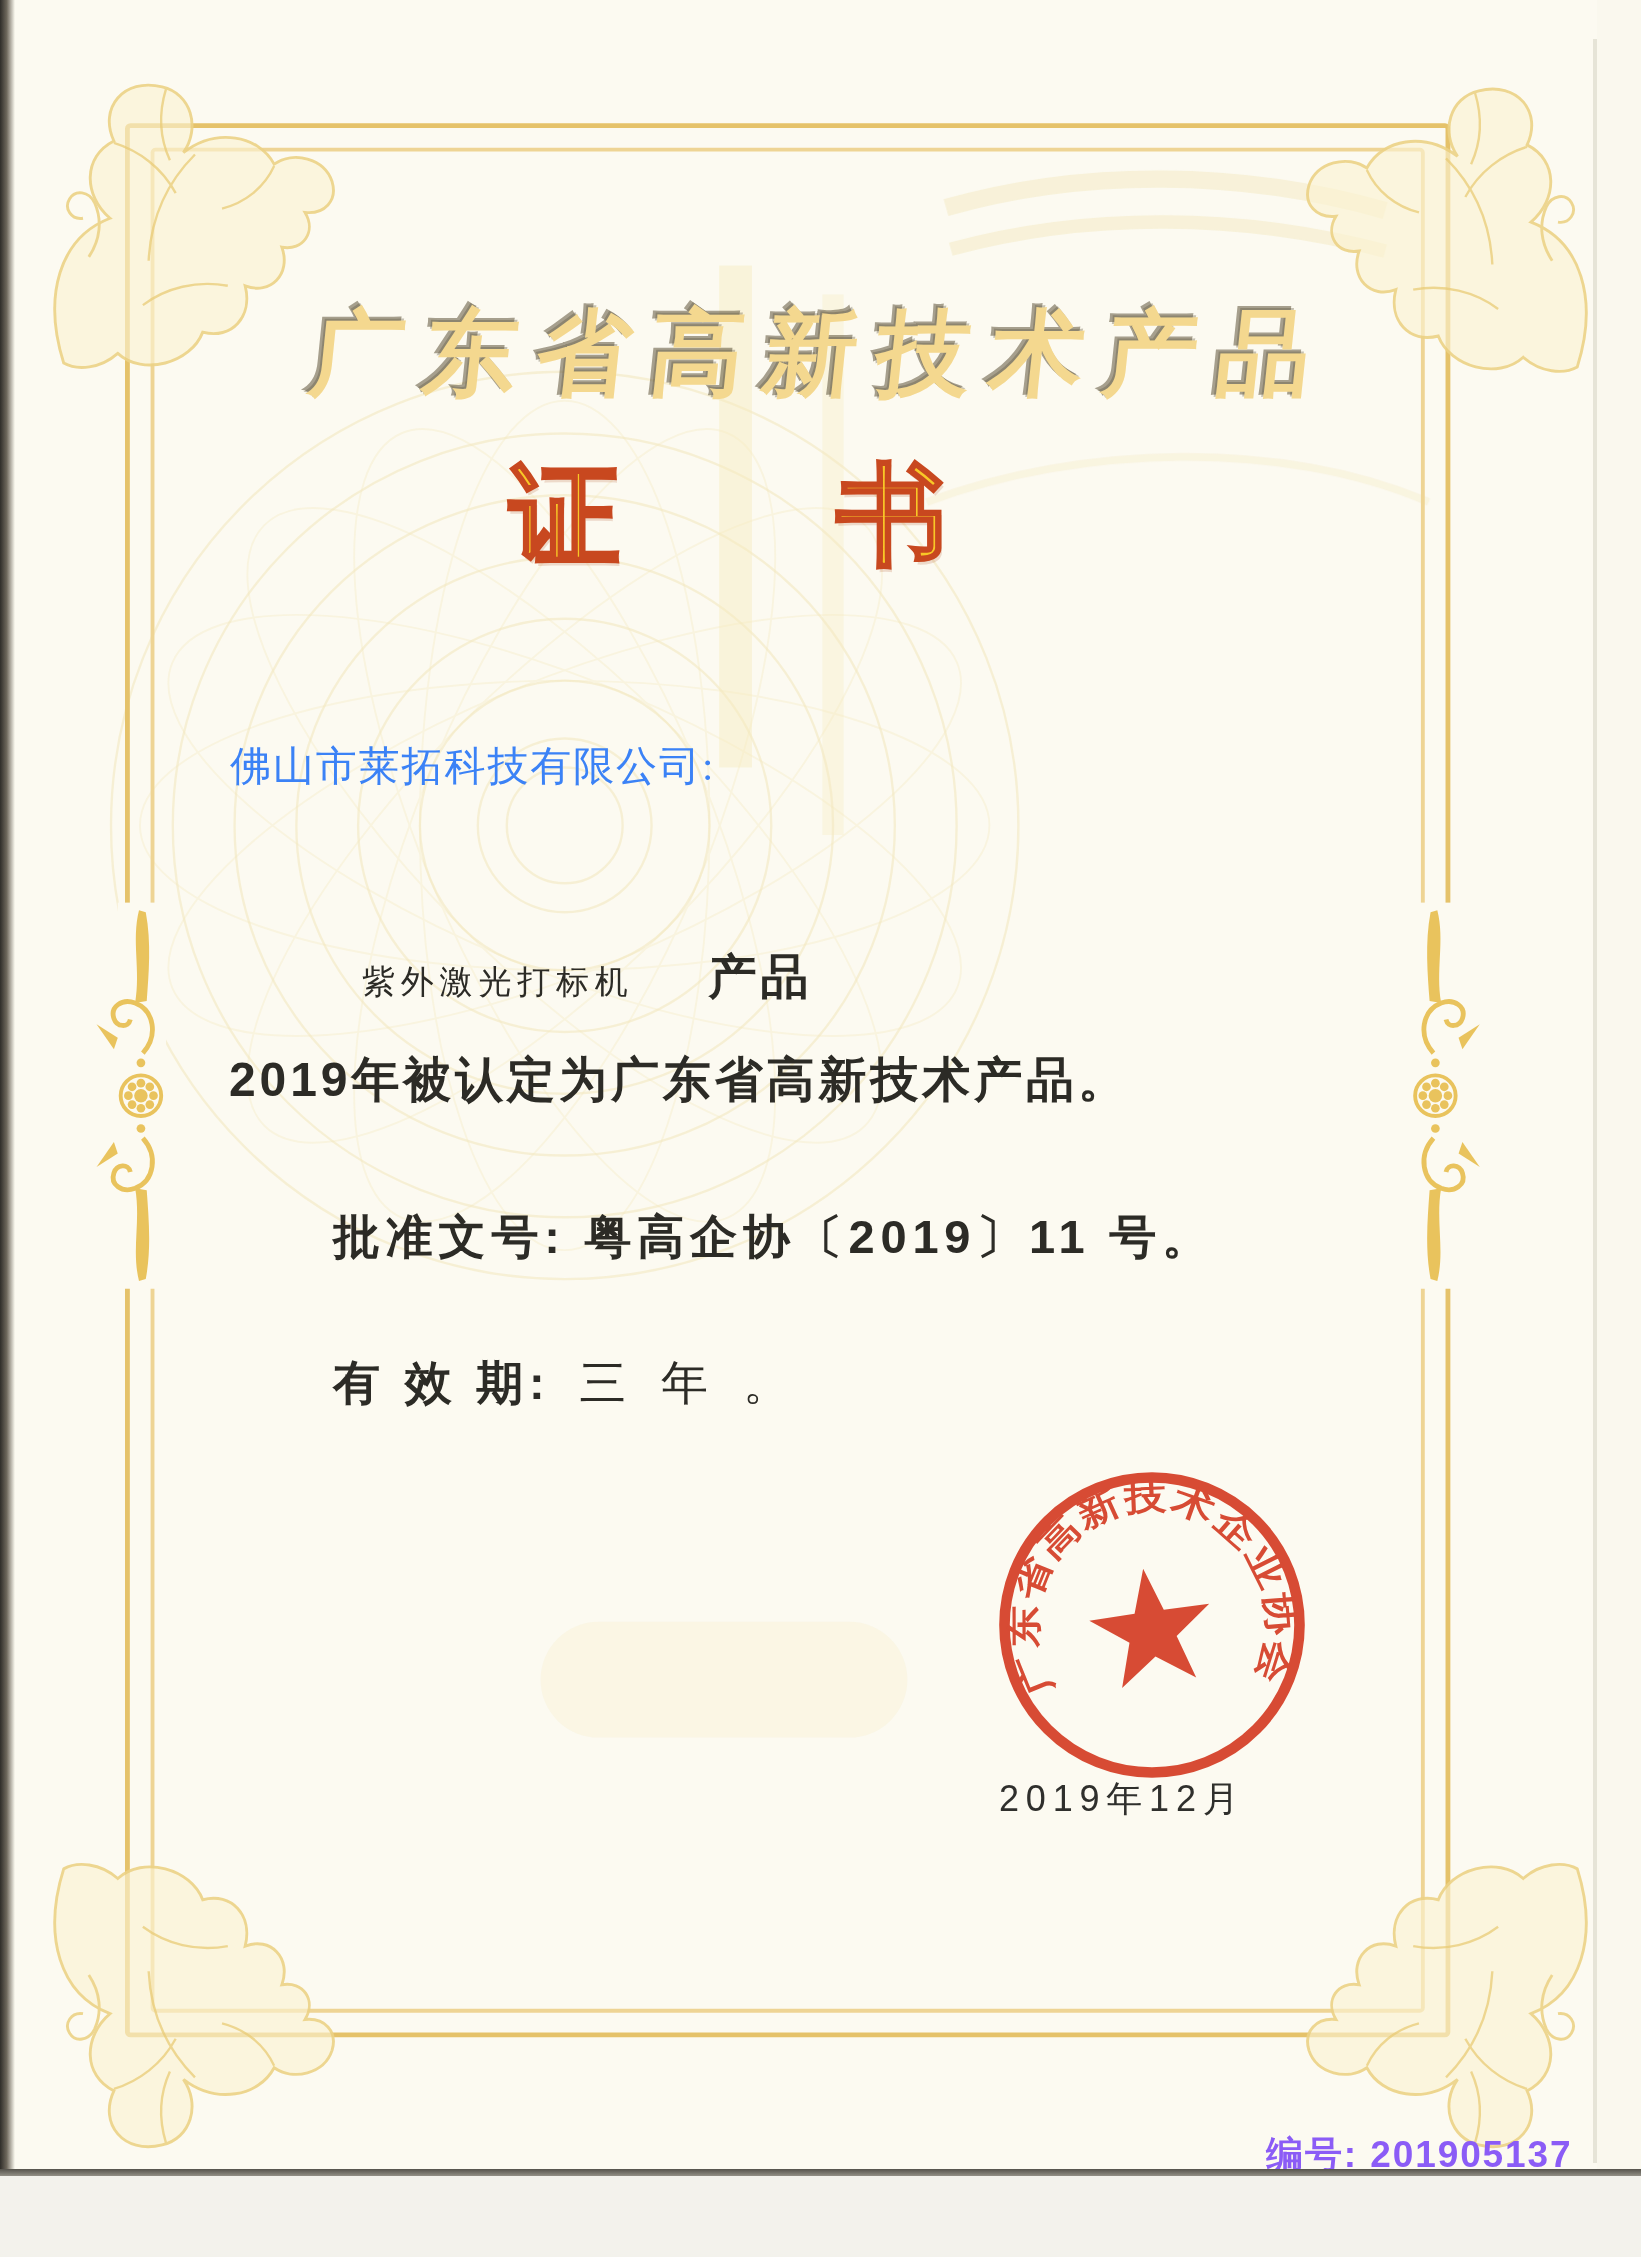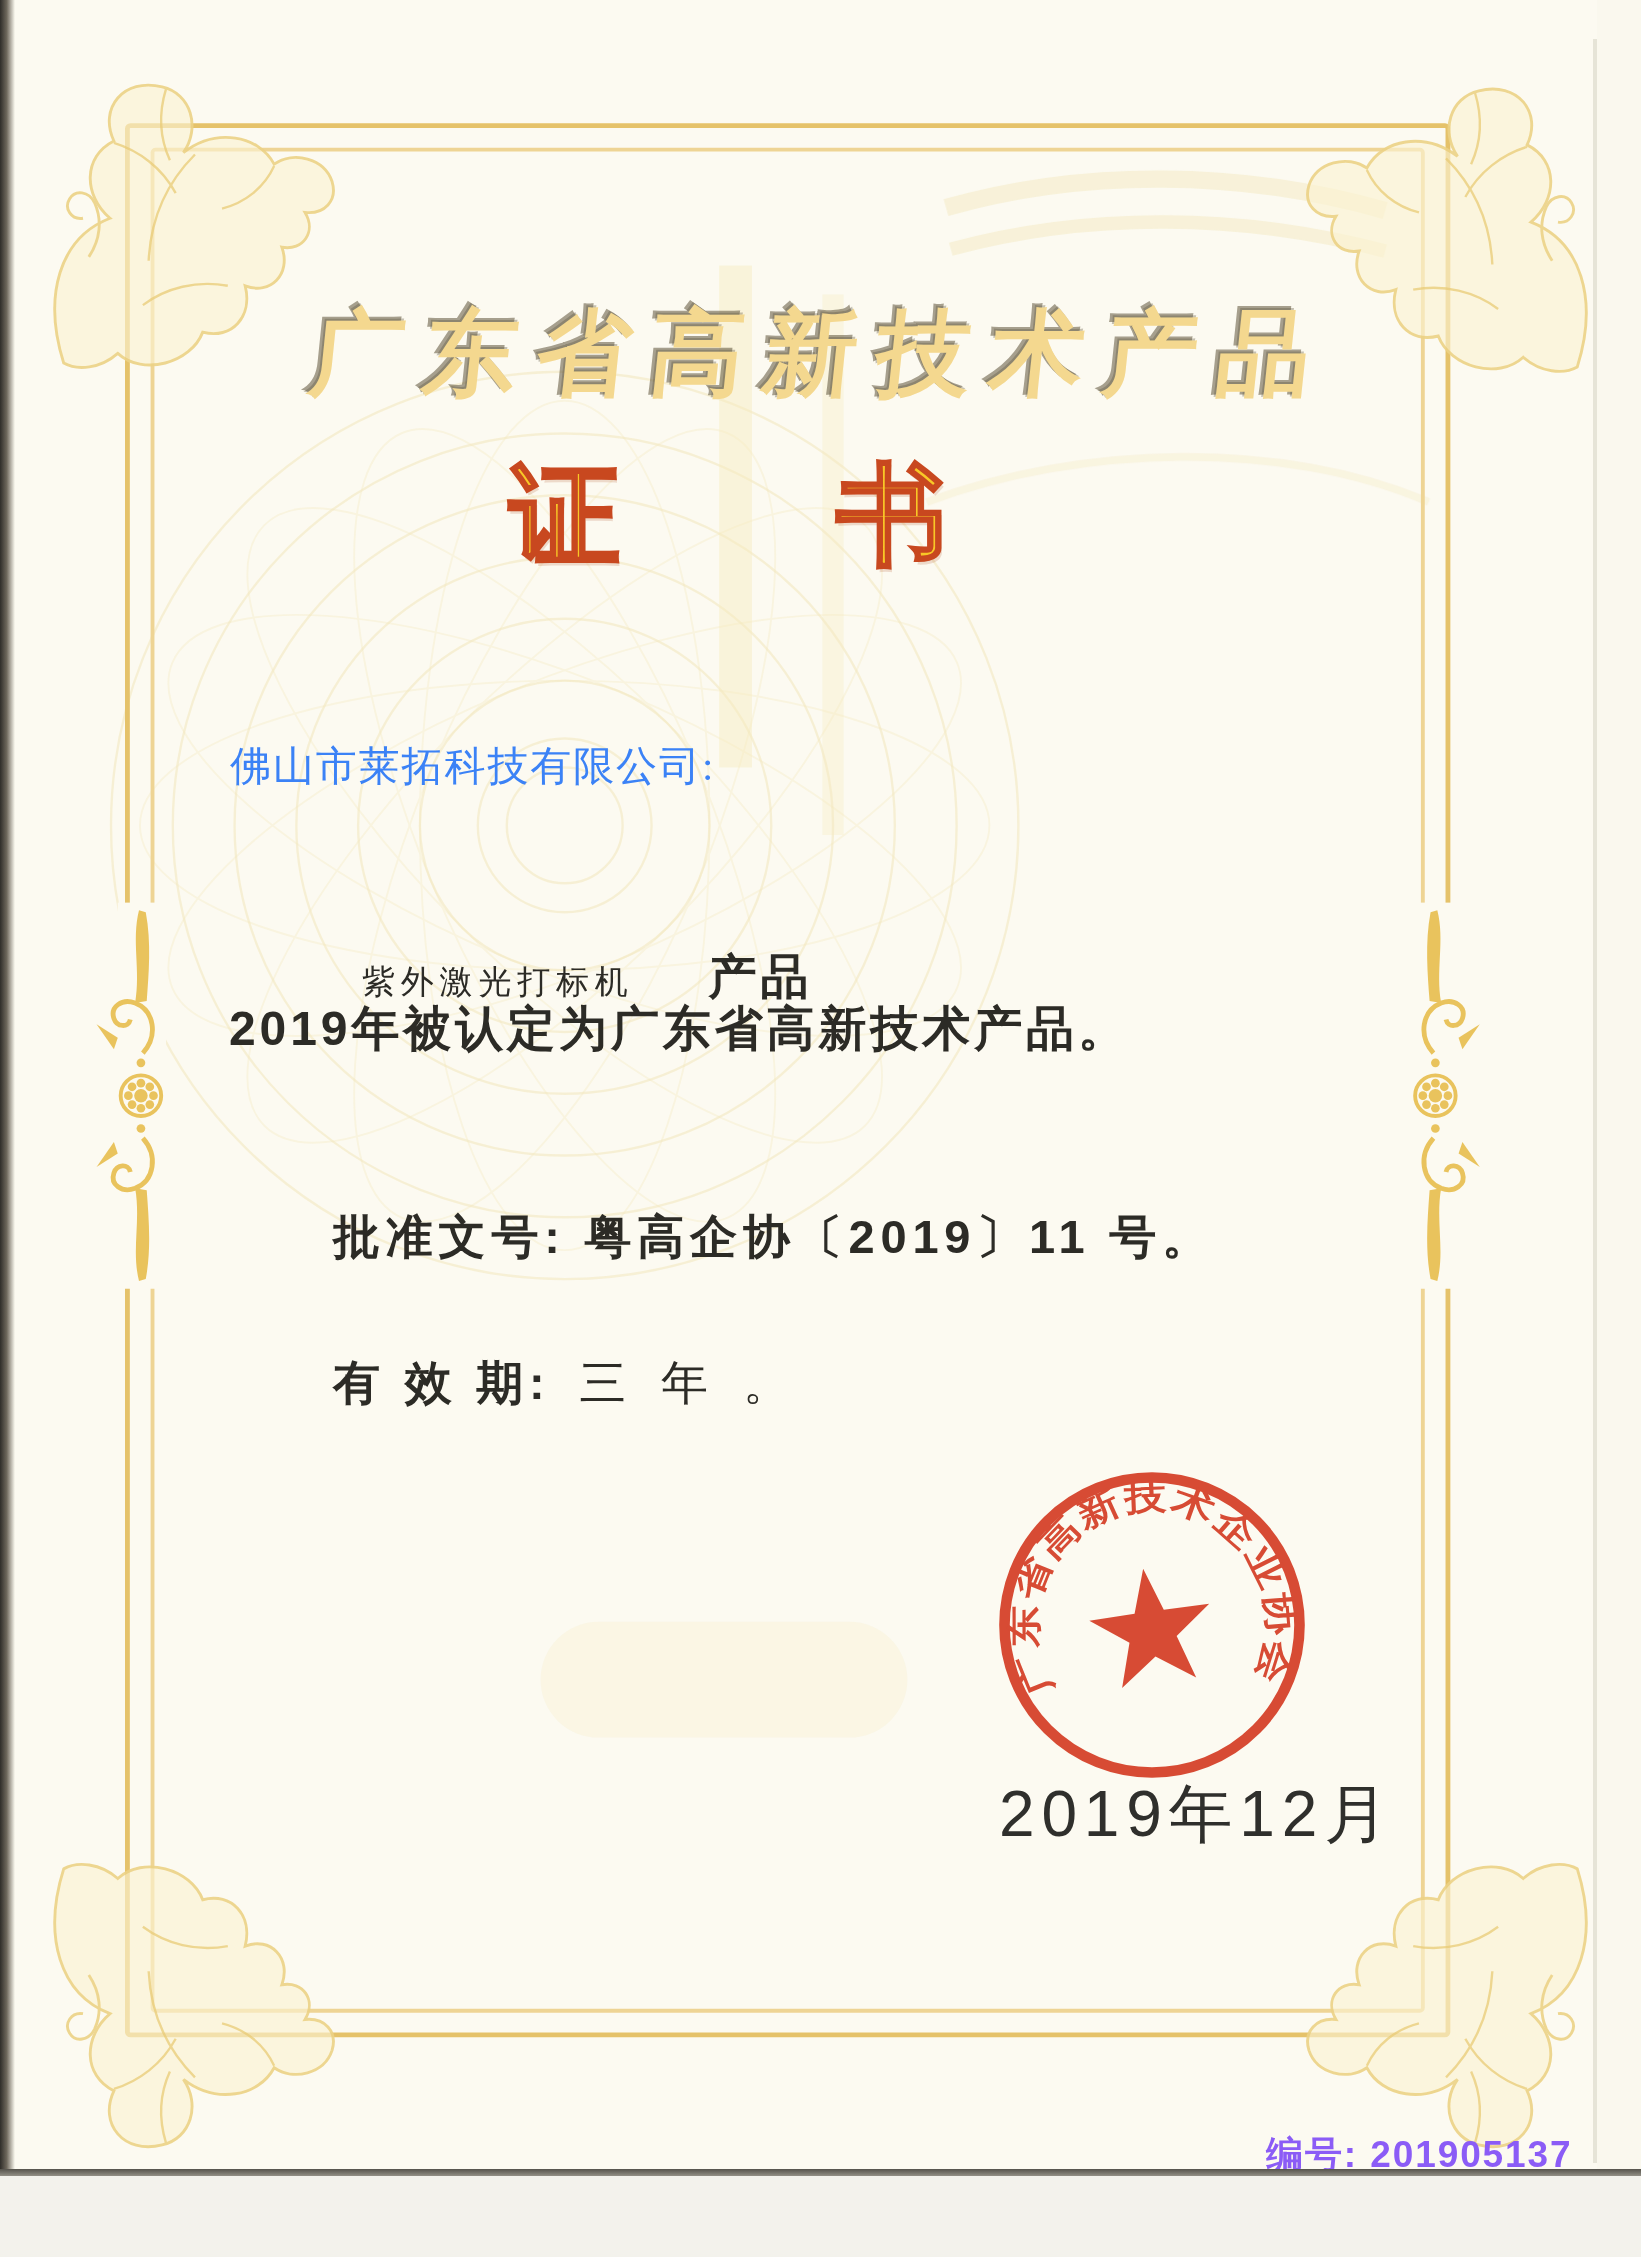--- a/index.html
+++ b/index.html
@@ -53,36 +53,36 @@
   .body-line1 {
     position:absolute; left:304px; top:949px; display:flex; align-items:baseline;
     color:#2c2b26; line-height:1.15;
   }
   .body-line1 .hei { font-size:48px; font-weight:bold; letter-spacing:3.9px; }
   .body-line1 .product {
     font-family:"Liberation Serif", serif; font-size:33px; font-weight:500;
     margin:0 75px 12px 58px; letter-spacing:5.8px;
   }
   .body-line2 {
-    position:absolute; left:229px; top:1001px;
+    position:absolute; left:229px; top:1052px;
     font-size:48px; font-weight:bold; color:#2c2b26; letter-spacing:3.9px; line-height:1.15;
   }
   .approval-line, .validity-line {
     position:absolute; left:333px;
     font-size:47px; font-weight:bold; color:#2c2b26; letter-spacing:5.8px; line-height:1.15;
   }
   .approval-line { top:1210px; }
   .validity-line { top:1356px; }
   .validity-line .kai-value {
     font-family:"Liberation Serif", serif; font-weight:500; letter-spacing:11.6px; margin-left:9.7px;
   }
   .seal { position:absolute; left:991px; top:1464px; width:322px; height:322px; opacity:.95; }
   .seal-date {
     position:absolute; left:999px; top:1778px;
-    font-size:64px; font-weight:500; color:#2f2f2c; letter-spacing:6.8px; line-height:1.15;
+    font-size:36px; font-weight:500; color:#2f2f2c; letter-spacing:6.8px; line-height:1.15;
   }
   .serial-line {
     position:absolute; left:1266px; top:2134px;
     font-size:37px; font-weight:700; color:#8b5cf6; letter-spacing:1.9px; line-height:1.15;
   }
 </style>
 </head>
 <body>
 
 <div class="page">

